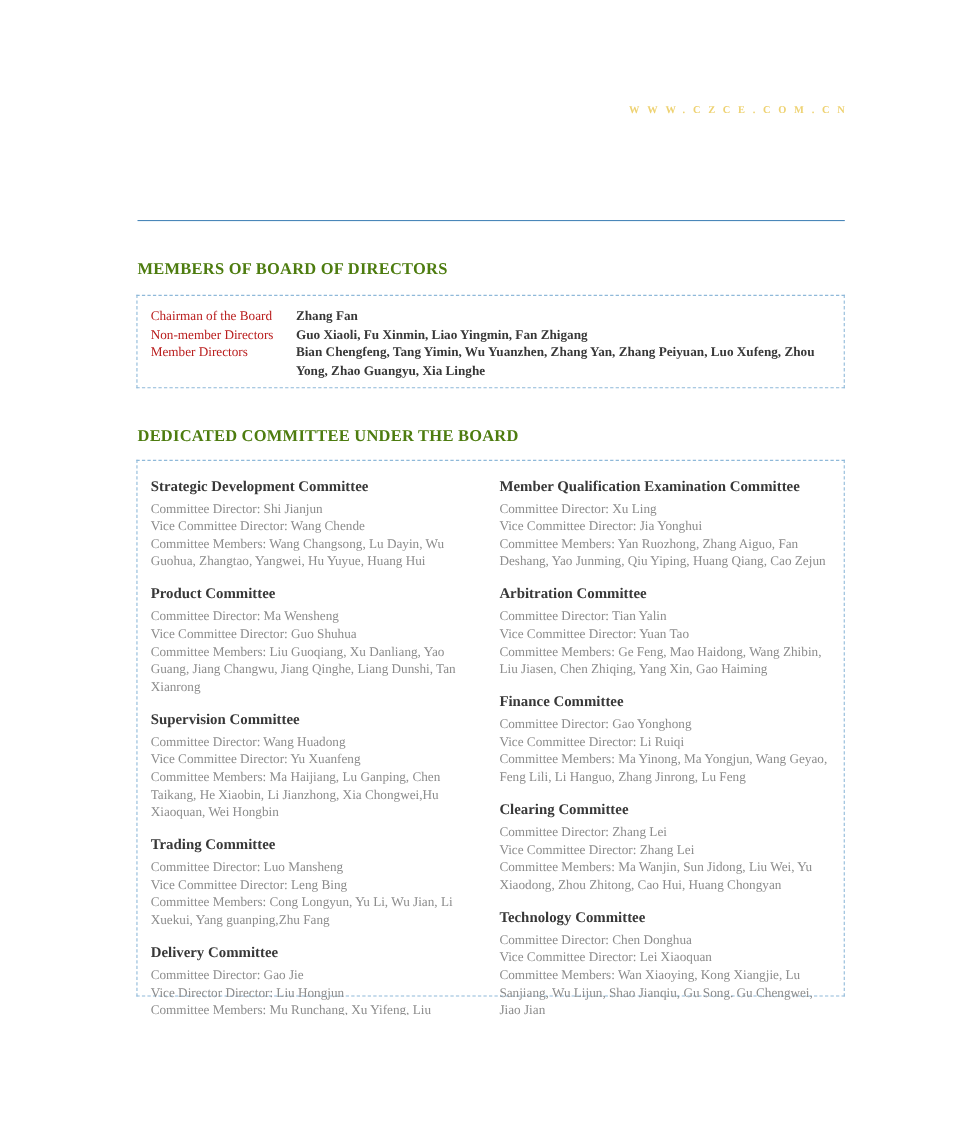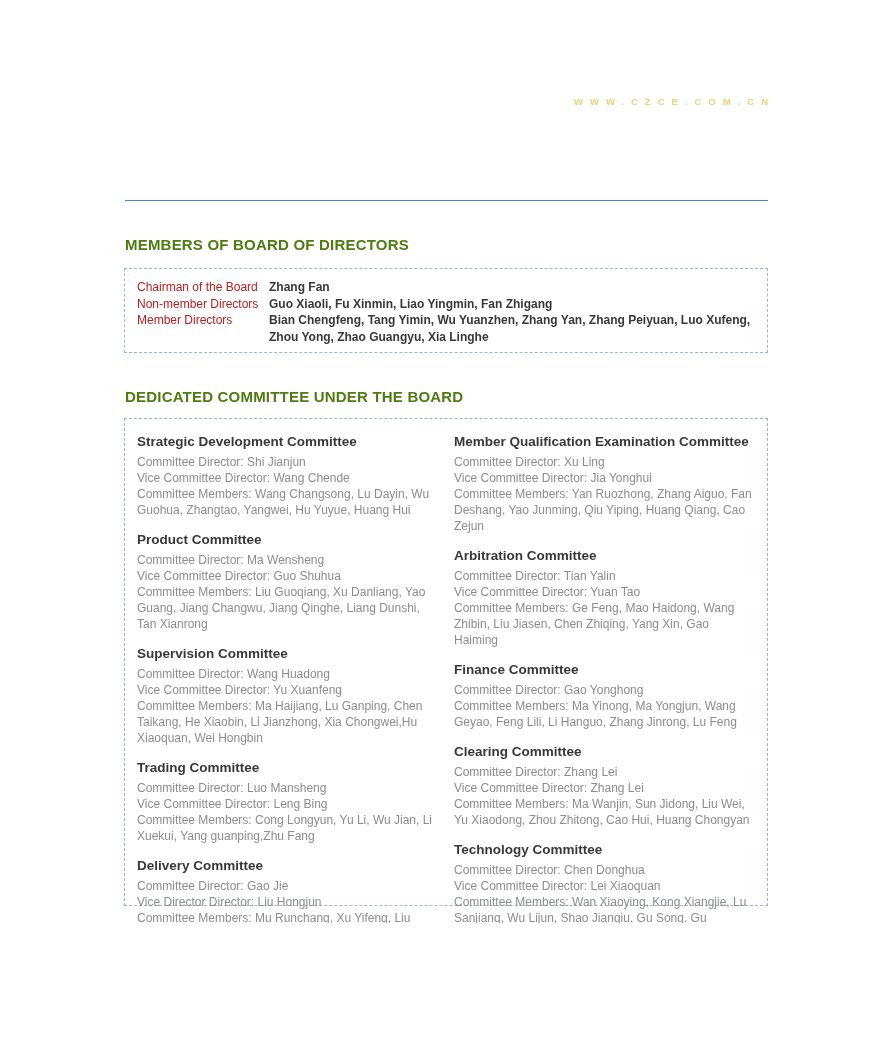--- a/index.html
+++ b/index.html
@@ -1,20 +1,20 @@
 <!DOCTYPE html>
 <html><head>
 <meta charset="utf-8">
 <style>
   html,body{margin:0;padding:0;background:#ffffff;}
   .page{
     position:relative;
     width:891px;height:923px;
     background:#ffffff;
-    font-family:Liberation Sans, sans-serif;
+    font-family:Liberation Serif, serif;
     overflow:hidden;
   }
   .site-url{
     position:absolute;top:96px;right:116px;
     color:#eed272;font-size:9.5px;font-weight:bold;
     letter-spacing:7px;white-space:nowrap;
   }
   .top-rule{
     position:absolute;top:200px;left:125px;width:643px;height:0;
     border:none;border-top:1px solid #4a87b9;margin:0;
@@ -128,20 +128,21 @@
       <div class="committee-block">
         <h3 class="committee-title">Arbitration Committee</h3>
         <div class="committee-line">Committee Director: Tian Yalin</div>
         <div class="committee-line">Vice Committee Director: Yuan Tao</div>
         <div class="committee-line">Committee Members: Ge Feng, Mao Haidong, Wang Zhibin, Liu Jiasen, Chen Zhiqing, Yang Xin, Gao Haiming</div>
       </div>
 
       <div class="committee-block">
         <h3 class="committee-title">Finance Committee</h3>
         <div class="committee-line">Committee Director: Gao Yonghong</div>
+        <div class="committee-line">Vice Committee Director: Li Ruiqi</div>
         <div class="committee-line">Committee Members: Ma Yinong, Ma Yongjun, Wang Geyao, Feng Lili, Li Hanguo, Zhang Jinrong, Lu Feng</div>
       </div>
 
       <div class="committee-block">
         <h3 class="committee-title">Clearing Committee</h3>
         <div class="committee-line">Committee Director: Zhang Lei</div>
         <div class="committee-line">Vice Committee Director: Zhang Lei</div>
         <div class="committee-line">Committee Members: Ma Wanjin, Sun Jidong, Liu Wei, Yu Xiaodong, Zhou Zhitong, Cao Hui, Huang Chongyan</div>
       </div>
 

